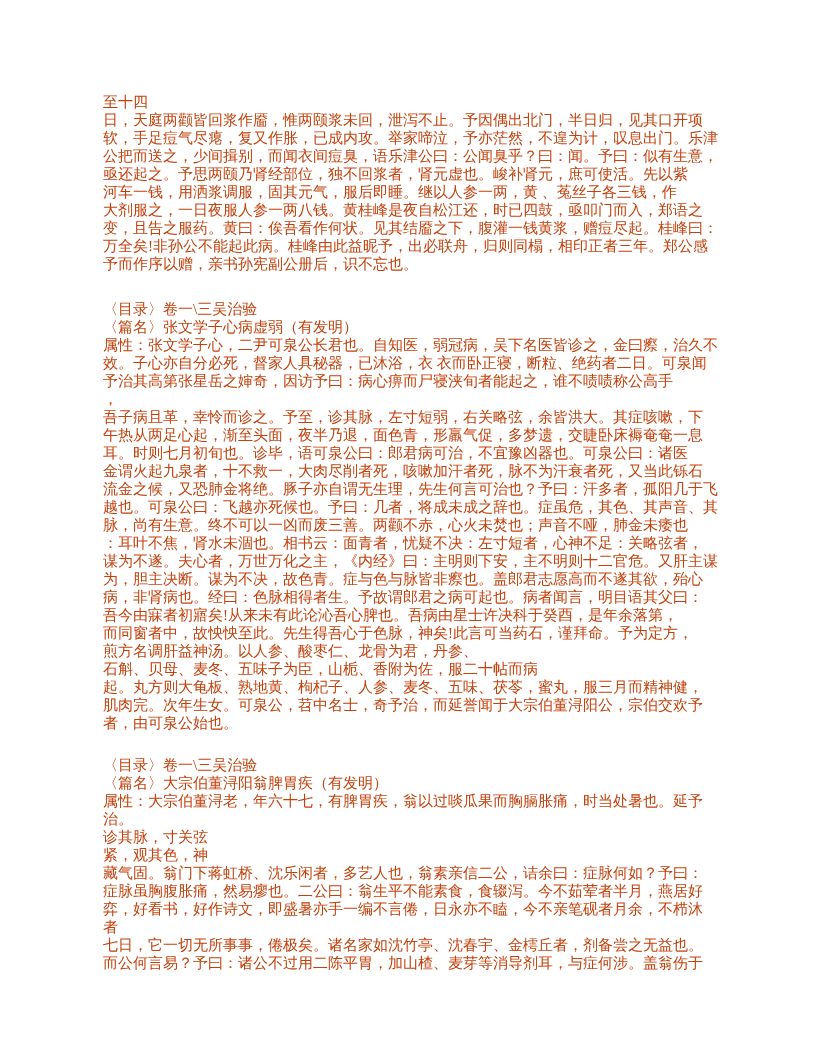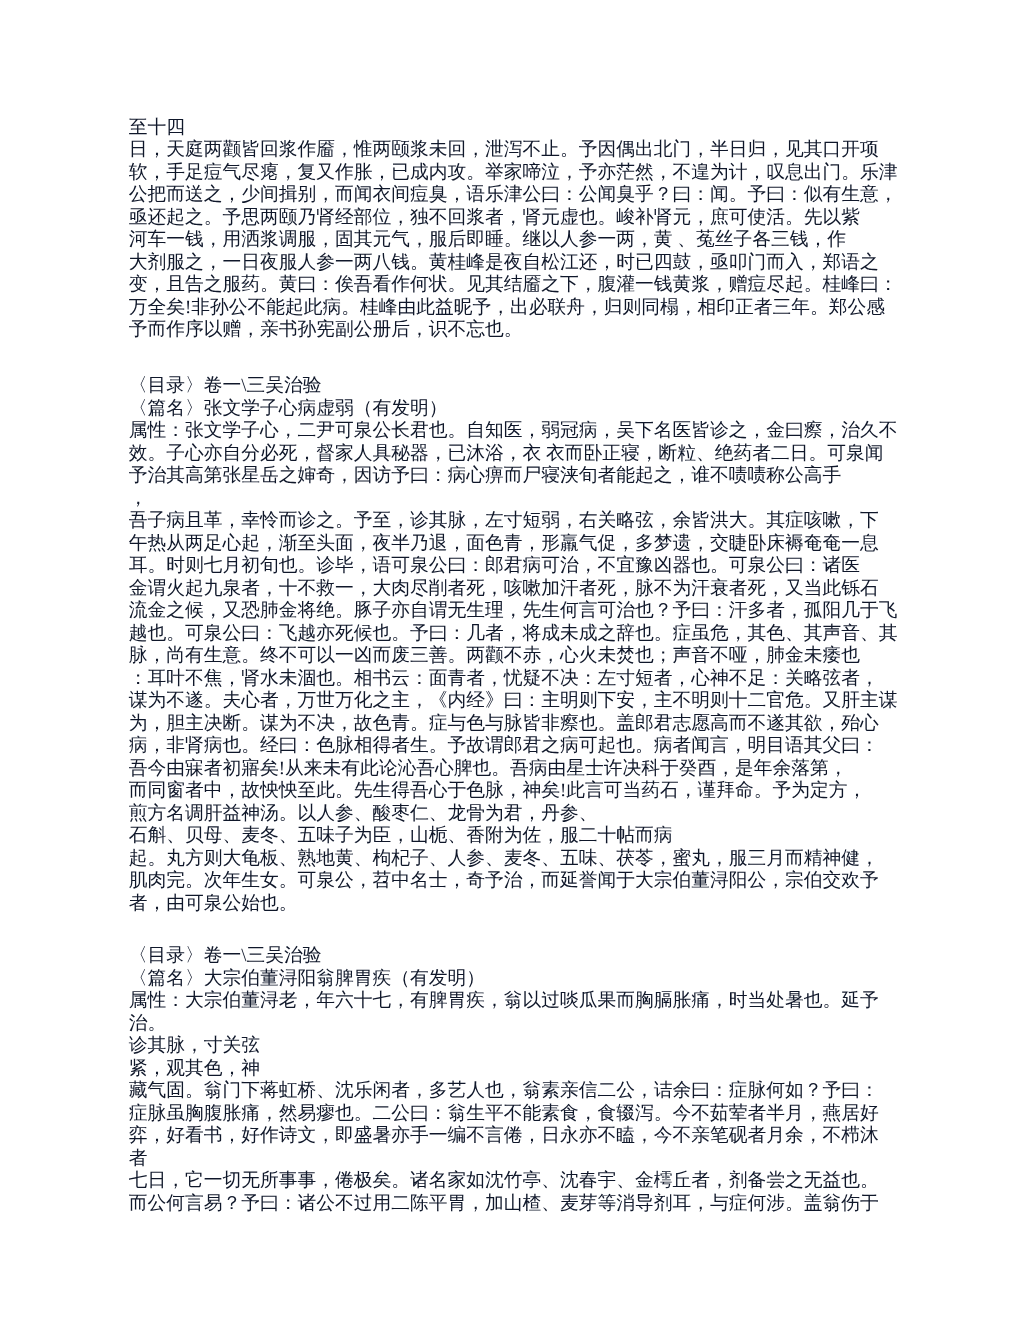--- a/index.html
+++ b/index.html
@@ -7,21 +7,21 @@
     padding: 0;
     background: #ffffff;
   }
   .page {
     position: relative;
     width: 816px;
     height: 1056px;
     background: #ffffff;
     overflow: hidden;
     font-family: "Liberation Serif", serif;
-    color: #0f172a;
+    color: #c2410c;
   }
   .text-block {
     position: absolute;
     left: 103px;
     width: 618px;
     font-size: 15px;
     line-height: 18px;
     white-space: pre-wrap;
     word-break: break-all;
     text-align: left;

